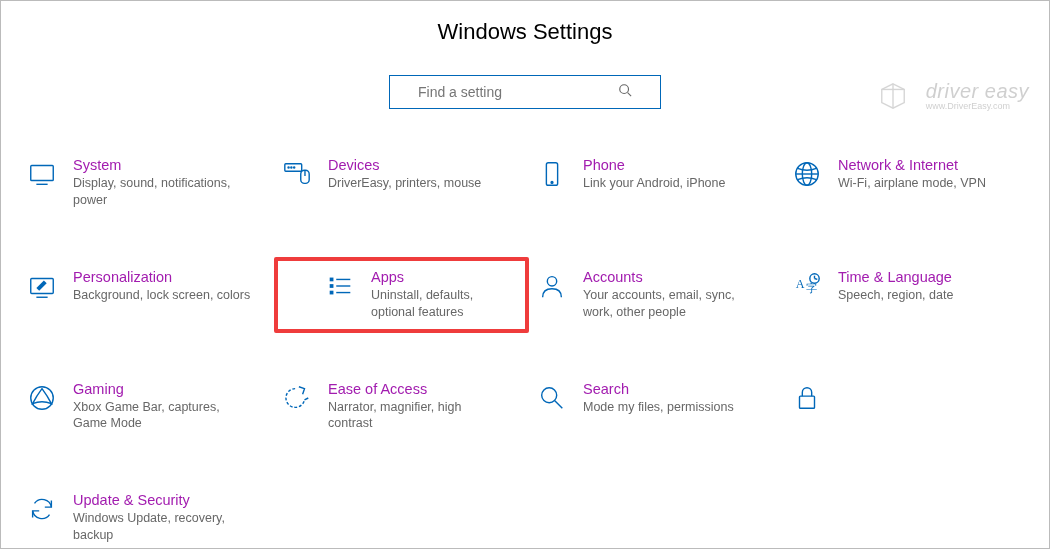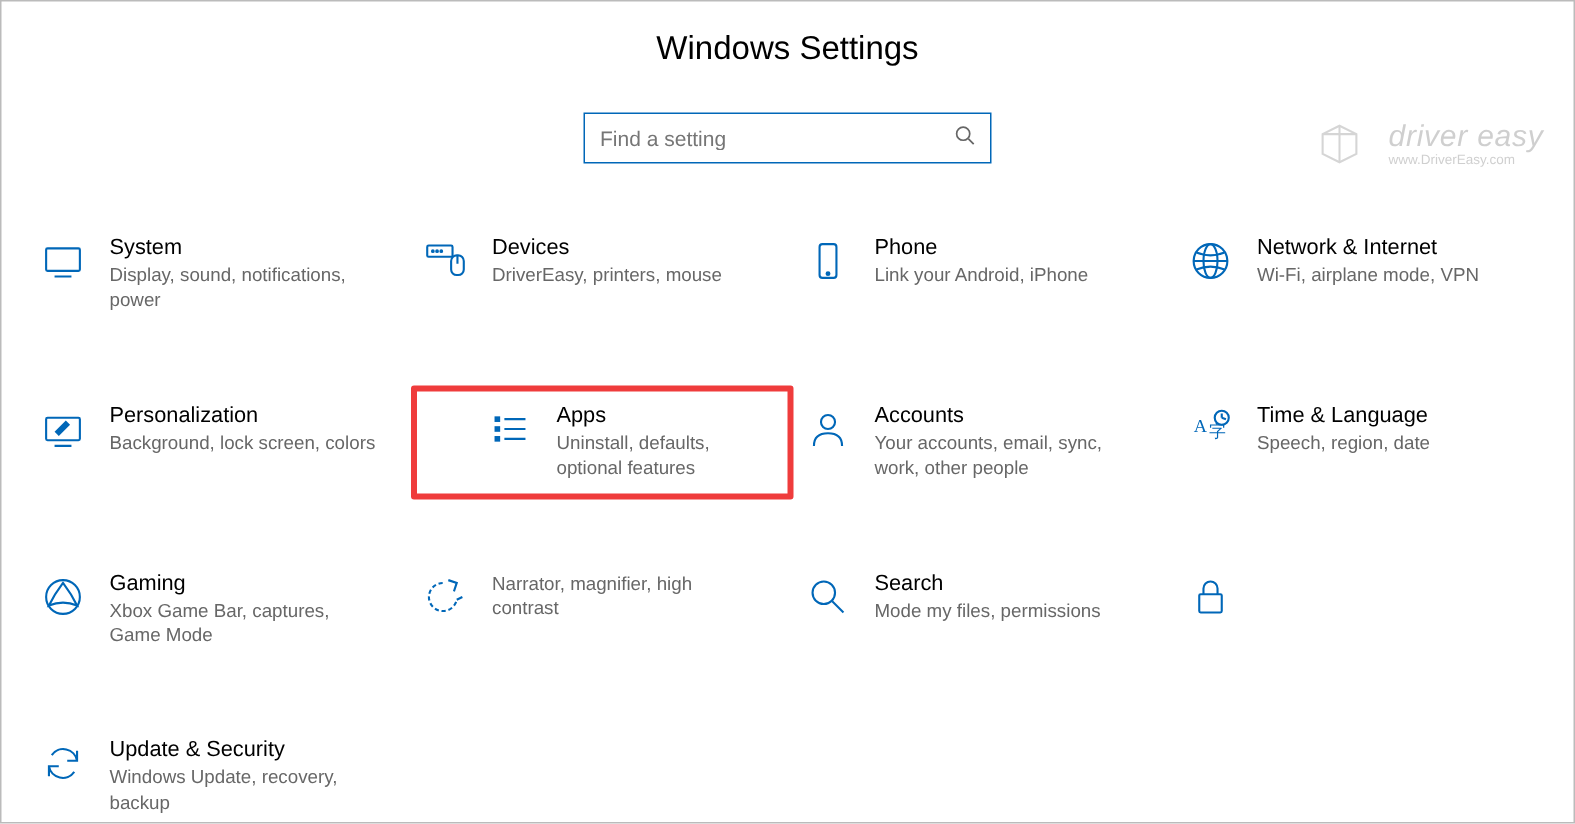--- a/index.html
+++ b/index.html
@@ -26,21 +26,21 @@
       justify-content: center;
       margin-top: 30px;
       margin-bottom: 36px;
     }
     .search-box {
       width: 272px;
       height: 34px;
       border: 1.5px solid #0067b8;
       display: flex;
       align-items: center;
-      padding: 0 10px;
+      padding: 0 28px;
       justify-content: space-between;
     }
     .search-box input {
       border: none;
       outline: none;
       font-size: 14px;
       color: #333;
       flex: 1;
       font-family: inherit;
     }
@@ -84,21 +84,21 @@
       height: 34px;
       flex-shrink: 0;
       color: #0067b8;
       display: flex;
       align-items: center;
       justify-content: center;
     }
     .icon svg { width: 30px; height: 30px; stroke: #0067b8; fill: none; stroke-width: 1.5; }
     .text .label {
       font-size: 14.5px;
-      color: #000000;
+      color: #a21caf;
       margin-bottom: 2px;
     }
     .text .desc {
       font-size: 12.5px;
       color: #676767;
       line-height: 1.35;
       max-width: 180px;
     }
   </style>
 </head>
@@ -268,20 +268,21 @@
 
   <div class="item">
     <span class="icon">
       <svg viewBox="0 0 32 32">
           <path d="M14 6 A10 10 0 1 0 24 18" stroke-dasharray="3 2"></path>
           <polyline points="18,4 24,6 22,12"></polyline>
           <polyline points="28,16 24,18"></polyline>
         </svg>
     </span>
     <div class="text">
+      <div class="label">Ease of Access</div>
       <div class="desc">Narrator, magnifier, high contrast</div>
     </div>
   </div>
 
   <div class="item">
     <span class="icon">
       <svg viewBox="0 0 32 32">
           <circle cx="13" cy="13" r="8"></circle>
           <line x1="19" y1="19" x2="27" y2="27"></line>
         </svg>

